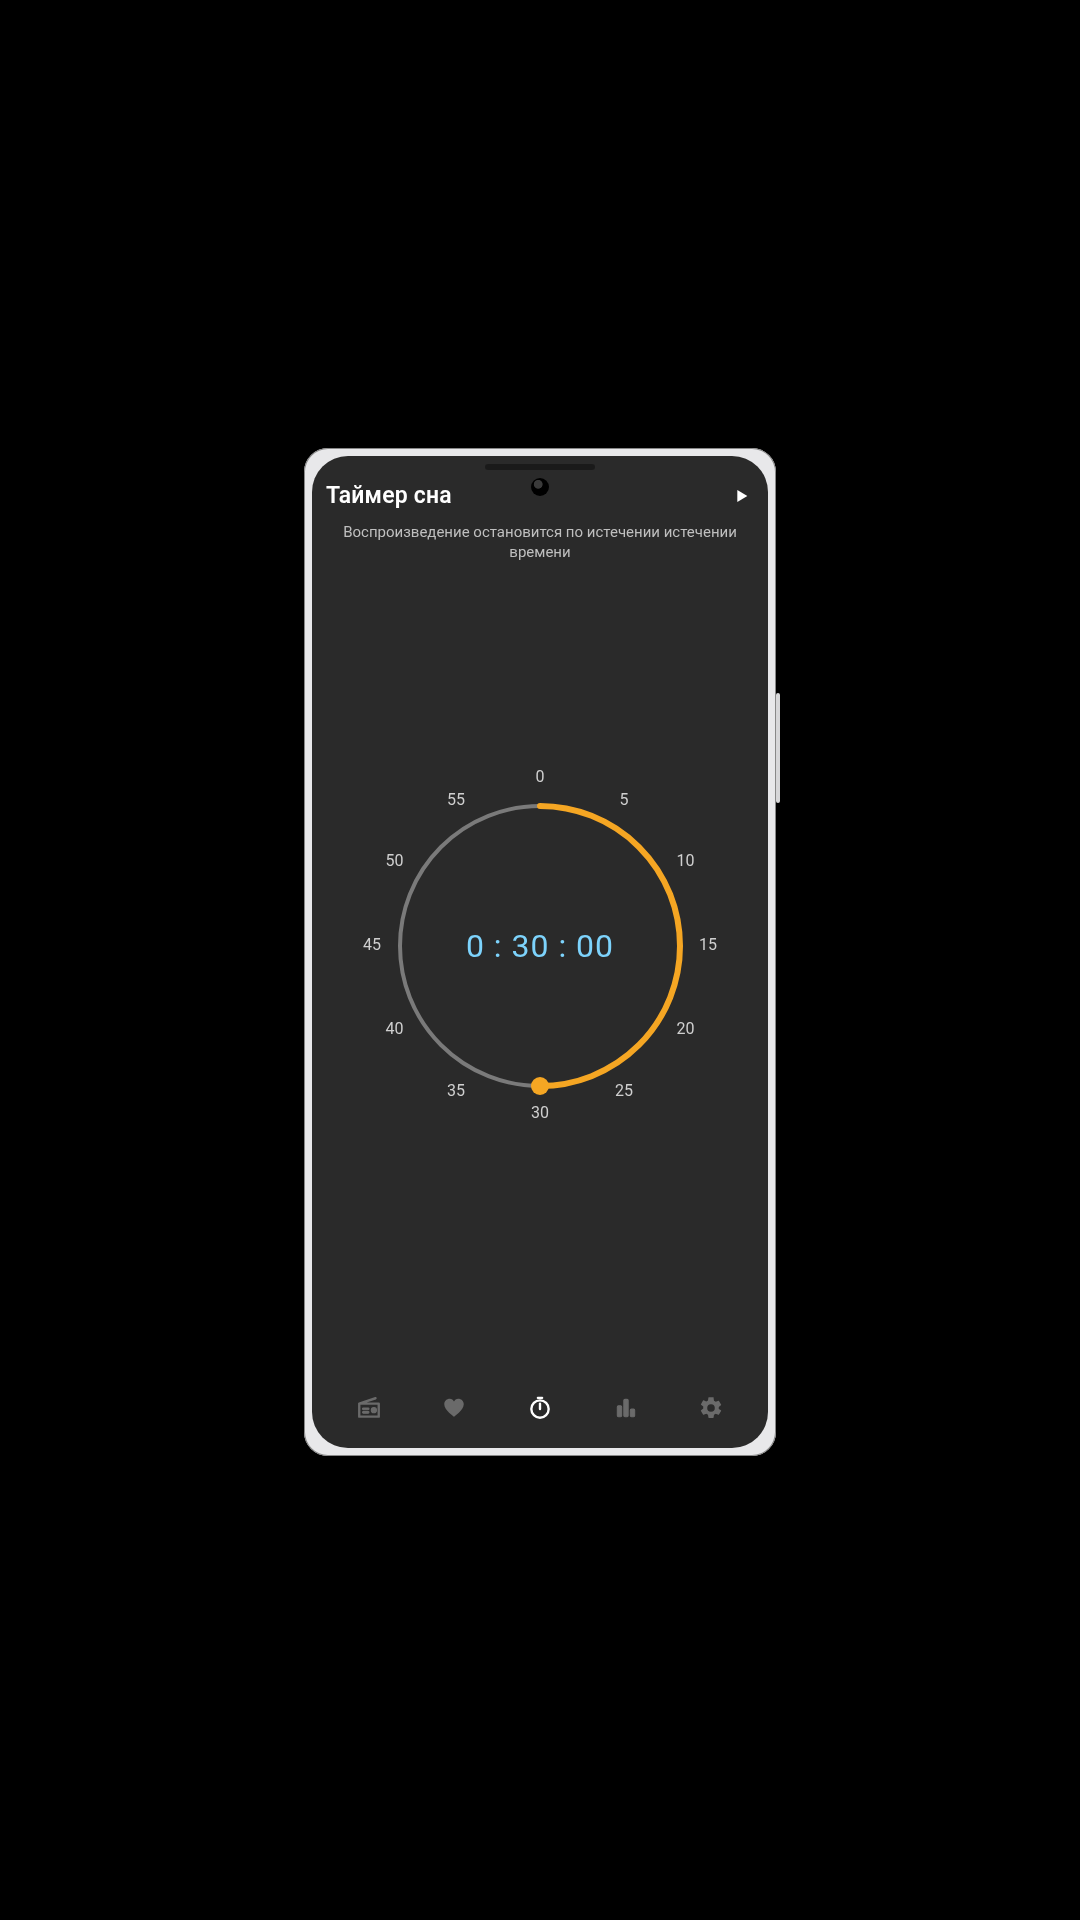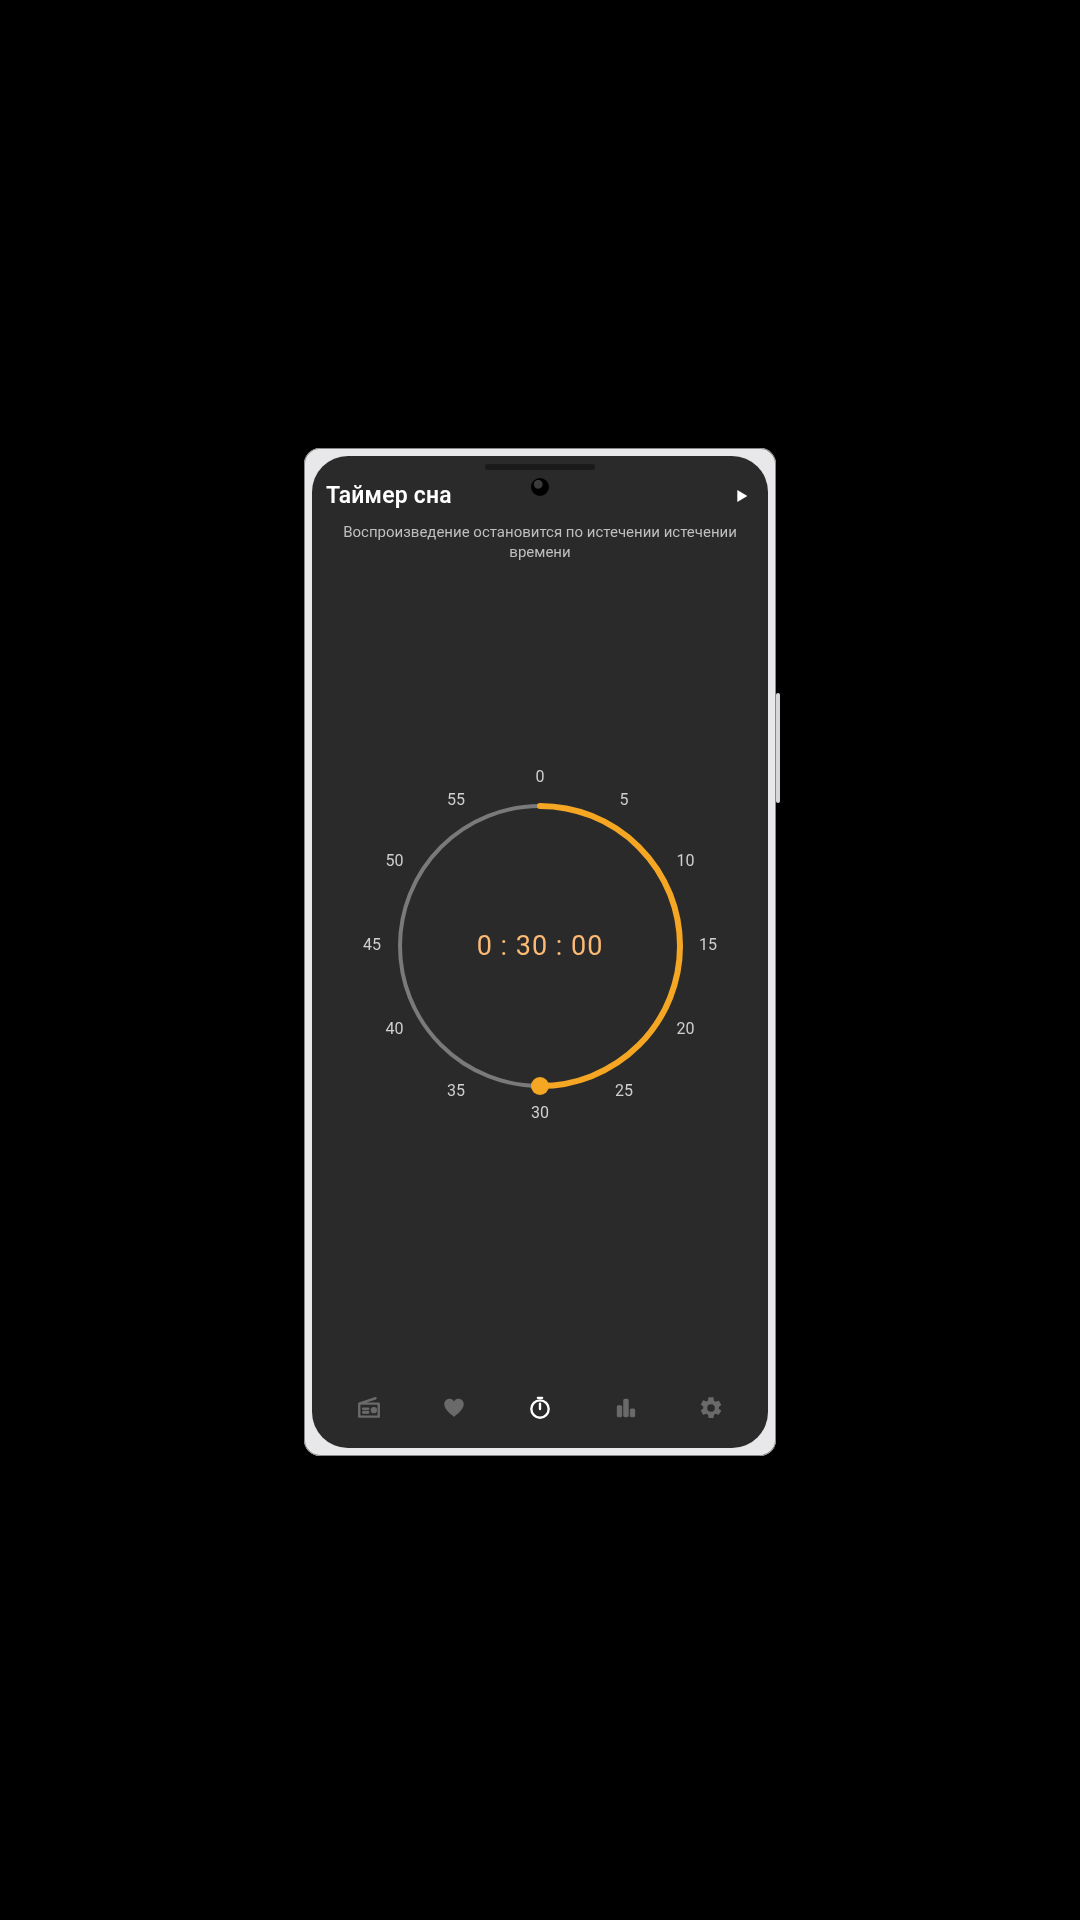--- a/index.html
+++ b/index.html
@@ -16,21 +16,21 @@
     height: 1920px;
   }
   
   .phone {
     position: absolute;
     left: 304px;
     top: 448px;
     width: 472px;
     height: 1008px;
     background: #e8e8ea;
-    border-radius: 16px;
+    border-radius: 24px;
     box-shadow: 0 0 0 1px #888 inset;
   }
   .phone::after {
     
     content: "";
     position: absolute;
     right: -4px;
     top: 245px;
     width: 4px;
     height: 110px;
@@ -112,22 +112,22 @@
     transform: translateX(-50%);
     width: 380px;
     height: 380px;
   }
   .dial-wrap svg { overflow: visible; }
   .time-readout {
     position: absolute;
     top: 50%;
     left: 50%;
     transform: translate(-50%, -50%);
-    color: #fdba74;
-    font-size: 27px;
+    color: #7dd3fc;
+    font-size: 32px;
     font-weight: 400;
     letter-spacing: 1px;
     font-variant-numeric: tabular-nums;
   }
   .tick-label {
     fill: #cfcfcf;
     font-size: 16px;
     text-anchor: middle;
     dominant-baseline: middle;
     font-family: inherit;

